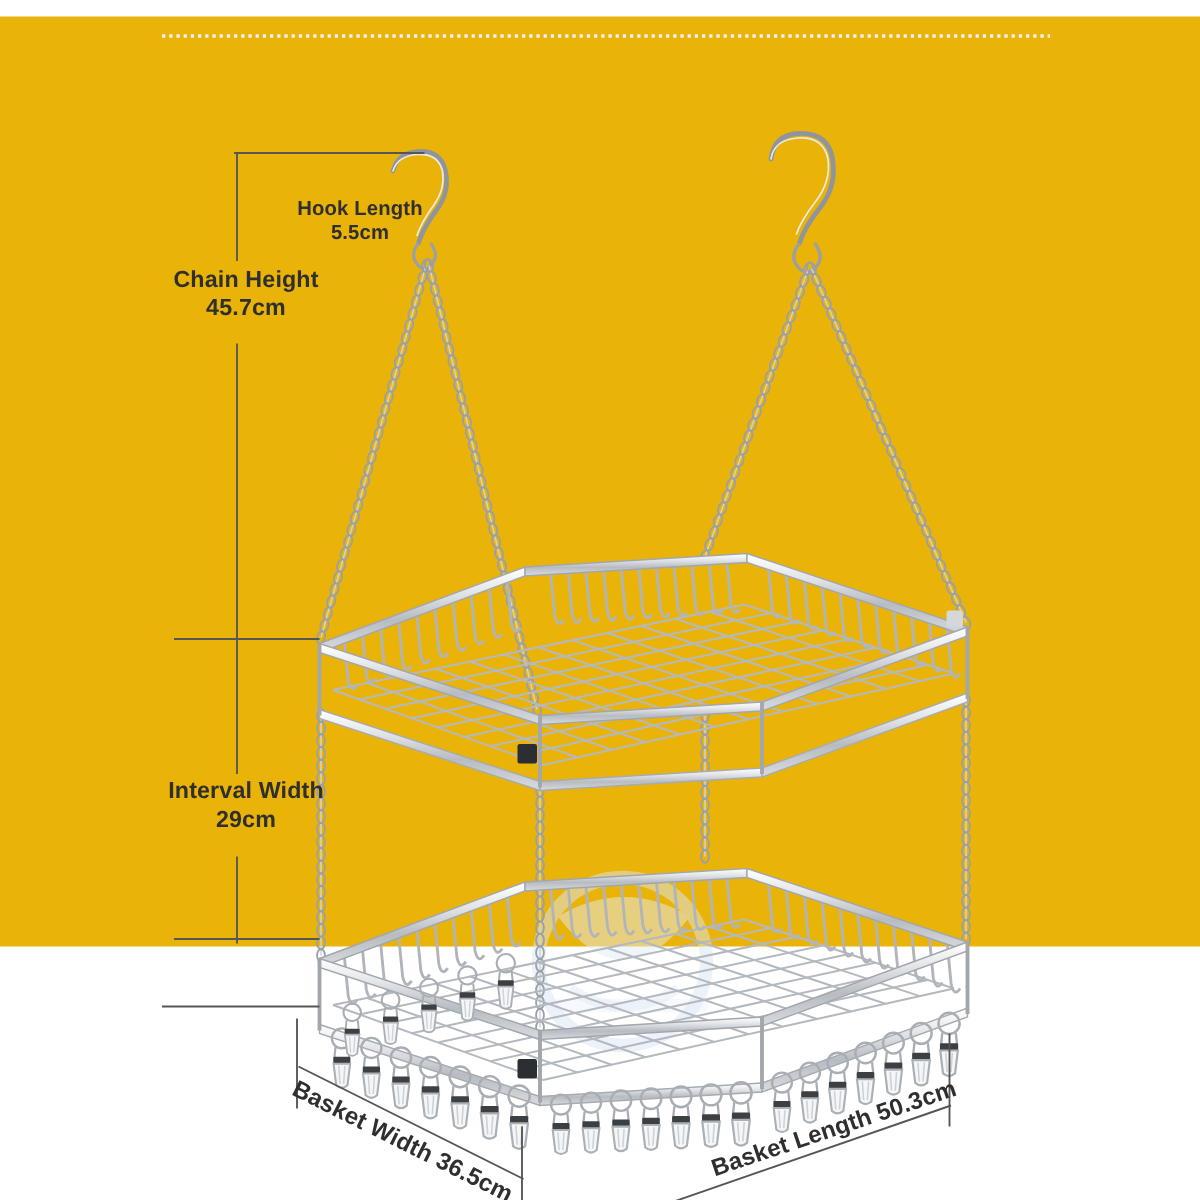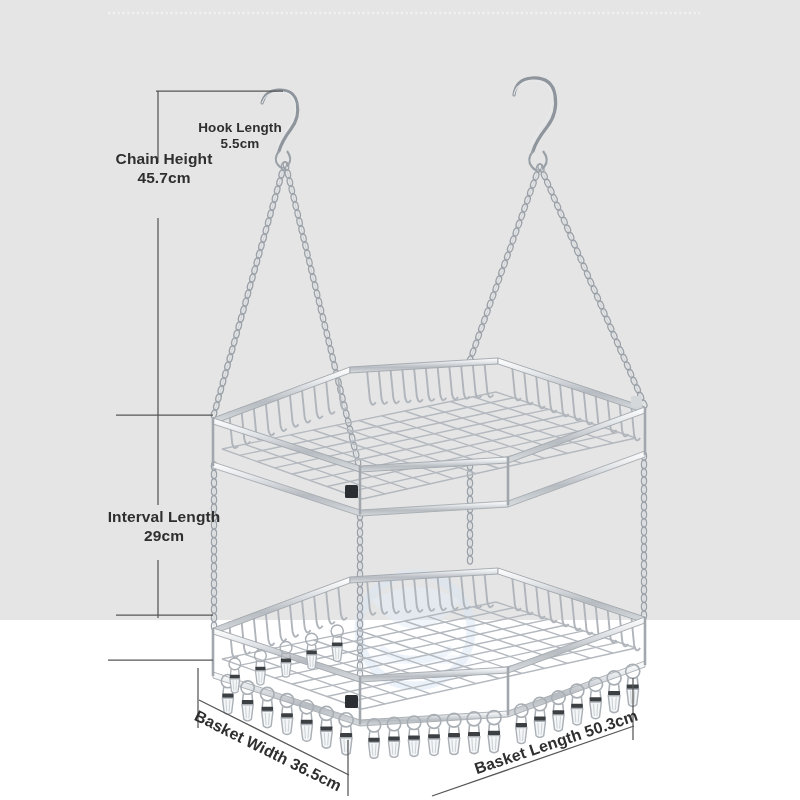--- a/index.html
+++ b/index.html
@@ -1,35 +1,35 @@
 <!DOCTYPE html>
 <html><head>
 <meta charset="utf-8">
 <style>
   html,body{margin:0;padding:0;background:#fff;}
   body{
     width:800px;height:800px;overflow:hidden;
     font-family:"Liberation Sans","DejaVu Sans",sans-serif;
     position:relative;
   }
-  #stage{position:absolute;inset:0;width:800px;height:620px;background:#e5e5e5;}
+  #stage{position:absolute;inset:0;width:800px;height:620px;background:#eab308;margin-top:11px;}
   svg.layer{position:absolute;left:0;top:0;width:800px;height:800px;}
   .dimtext{
     position:absolute;
     color:#2f2f2f;
     font-size:15.5px;
     font-weight:700;
     letter-spacing:.1px;
     line-height:1.22;
     text-align:center;
     white-space:nowrap;
     user-select:none;
   }
   .dimtext span{display:block;}
-  #lbl-chain{left:104px;top:150px;width:120px;}
+  #lbl-chain{left:104px;top:167px;width:120px;}
   #lbl-hook{left:192px;top:120px;width:96px;font-size:13.5px;}
   #lbl-interval{left:104px;top:508px;width:120px;}
   #lbl-basketh{left:104px;top:618px;width:120px;}
   .rot{transform-origin:0 0;}
   #lbl-width{
     left:200px;top:706px;
     transform:rotate(26.5deg);
     font-size:16px;text-align:left;width:auto;
   }
   #lbl-length{
@@ -562,21 +562,21 @@
     <span>Hook Length</span>
     <span>5.5cm</span>
   </div>
 
   <div class="dimtext" id="lbl-chain">
     <span>Chain Height</span>
     <span>45.7cm</span>
   </div>
 
   <div class="dimtext" id="lbl-interval">
-    <span>Interval Length</span>
+    <span>Interval Width</span>
     <span>29cm</span>
   </div>
 
 
   <div class="dimtext rot" id="lbl-width">
     <span id="w-txt">Basket Width 36.5cm</span>
   </div>
 
   <div class="dimtext rot" id="lbl-length">
     <span id="l-txt">Basket Length 50.3cm</span>

